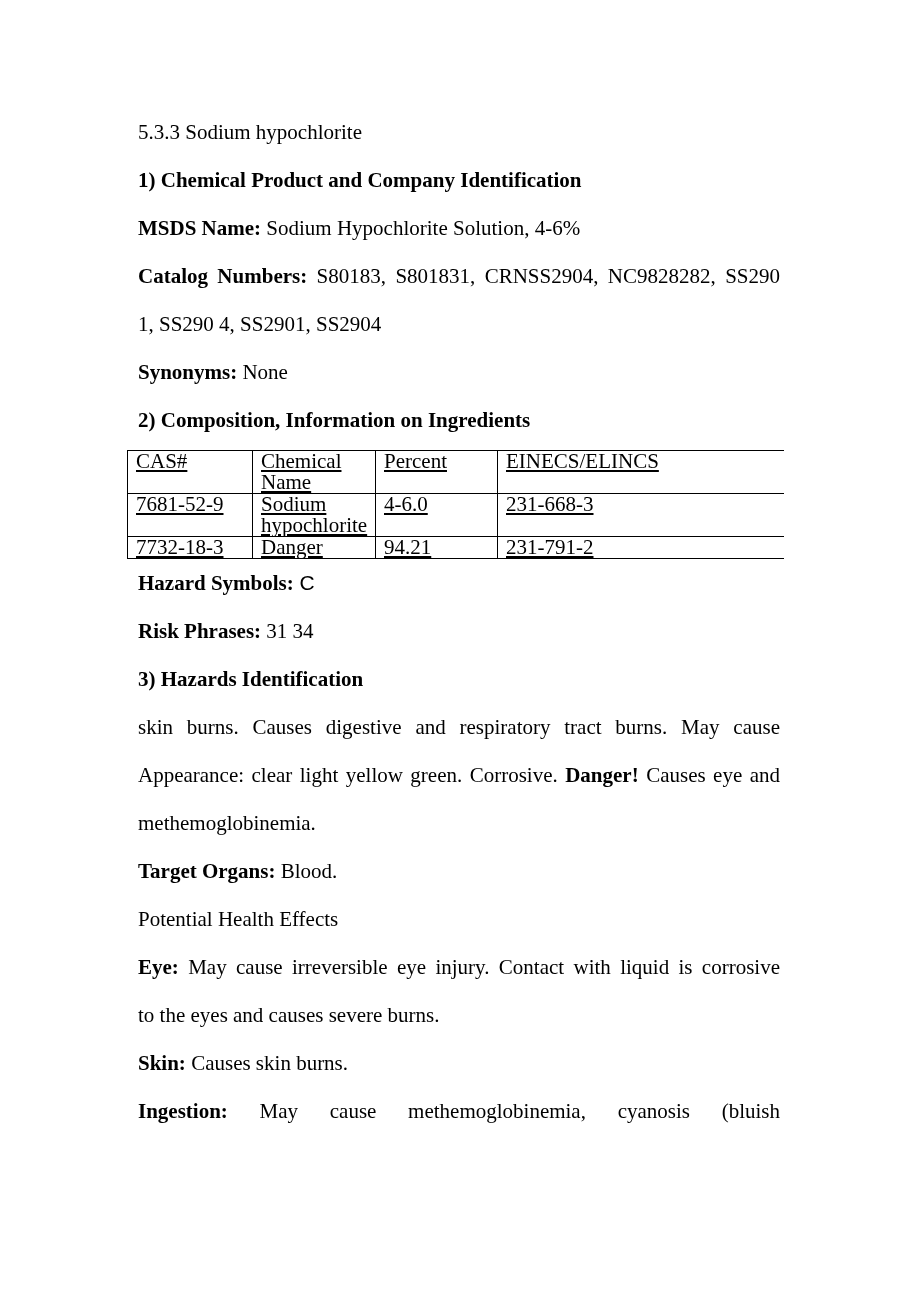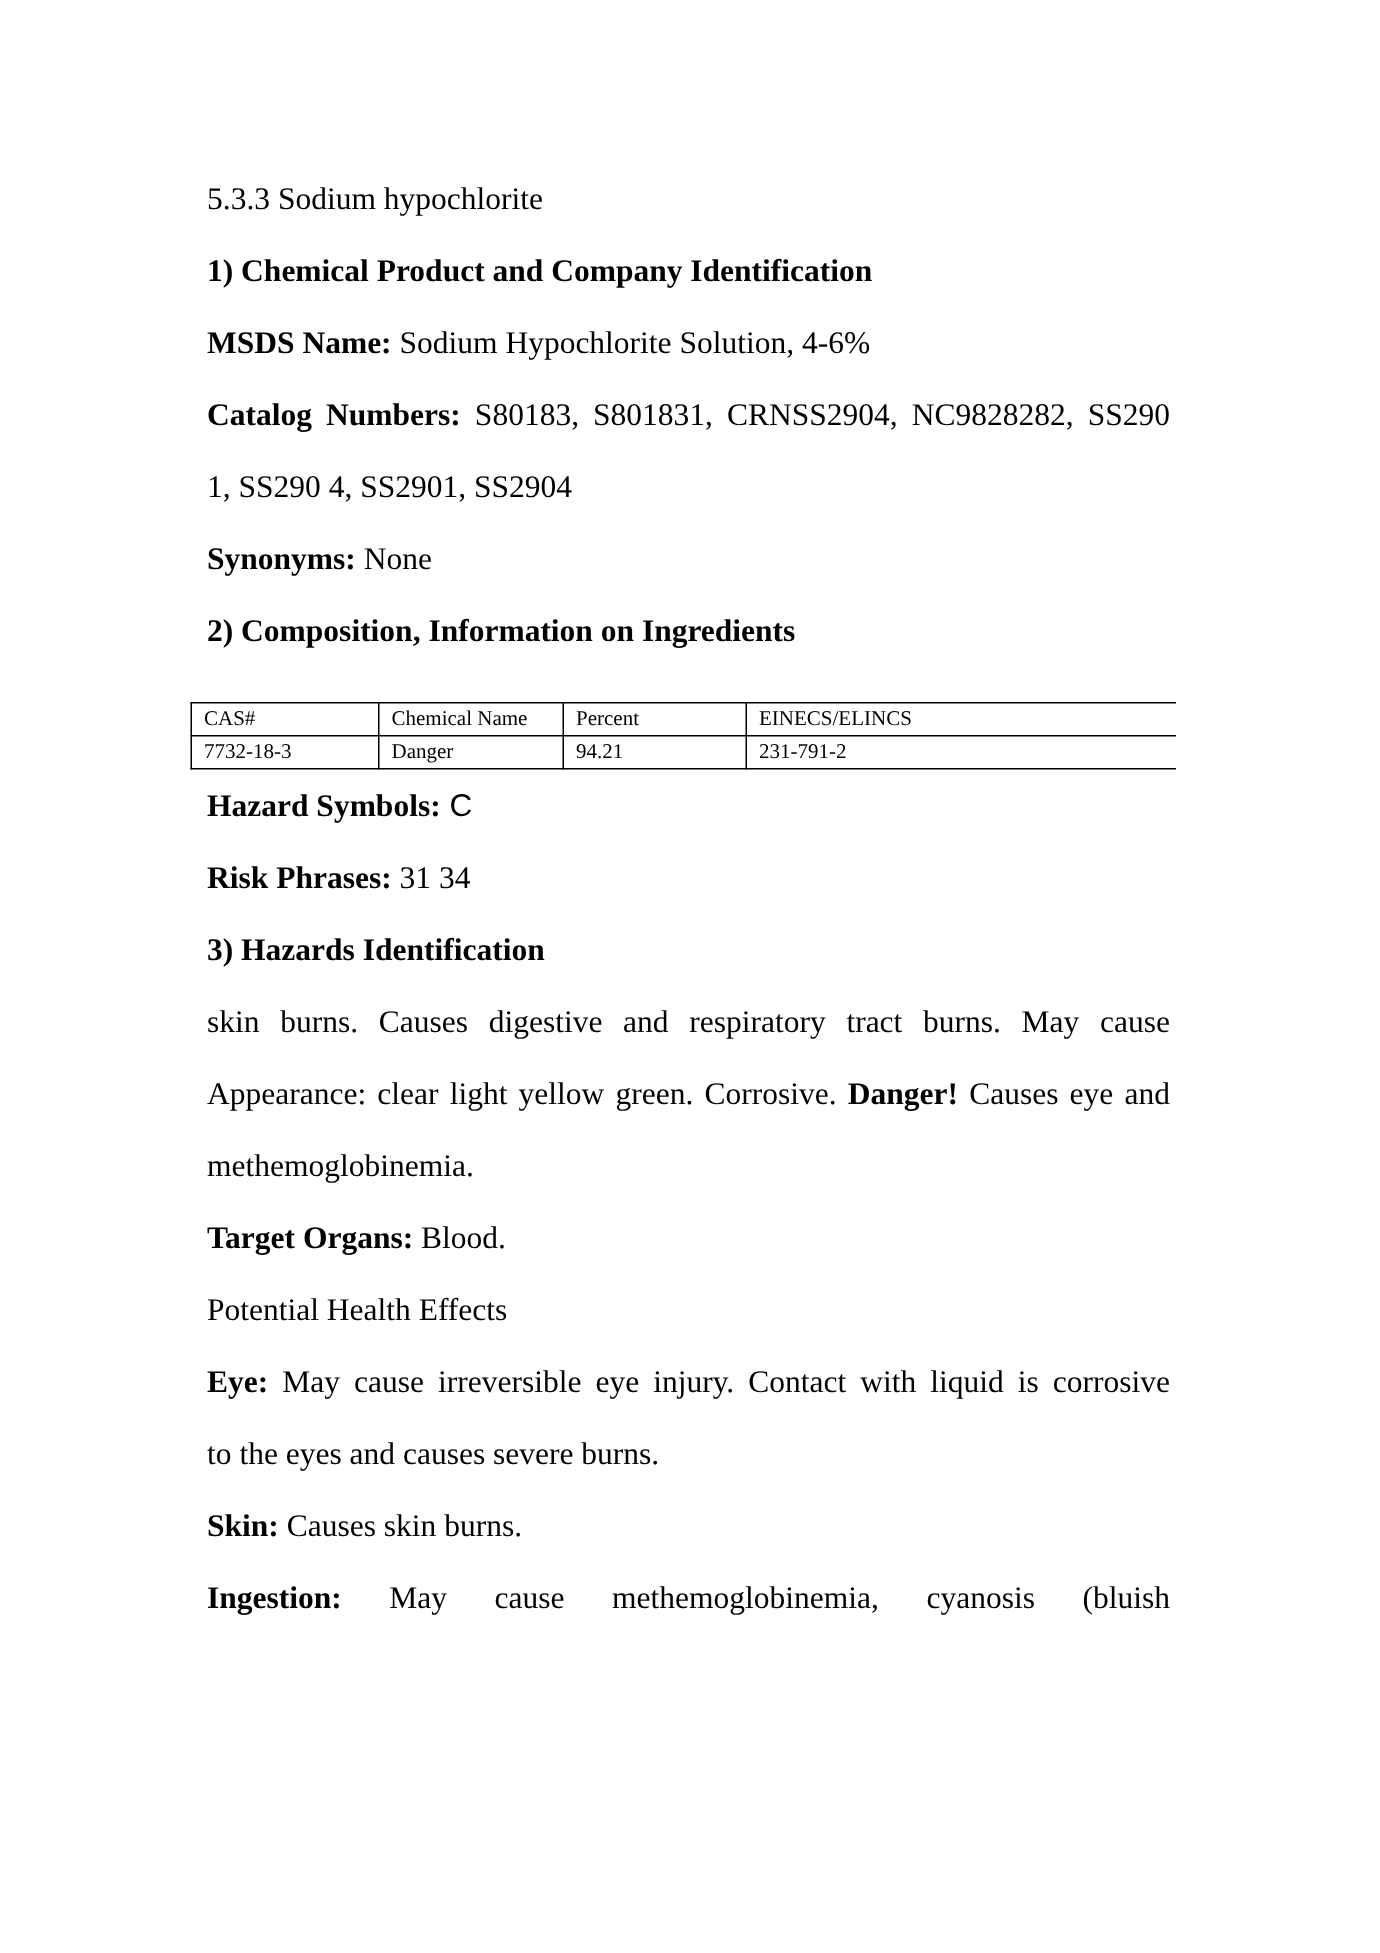--- a/index.html
+++ b/index.html
@@ -23,22 +23,23 @@
   .ln { height: 48px; line-height: 48px; }
   .b { font-weight: bold; }
   .just { text-align: justify; text-align-last: justify; }
   .center { text-align: center; }
   .sans { font-family: "Liberation Sans", sans-serif; }
   table.comp {
     border-collapse: collapse;
     table-layout: fixed;
     width: 671px;
     margin-left: -11px;
-    margin-top: 24px;
-    font-size: 14px;
+    margin-top: 6px;
+    font-size: 21px;
+    text-decoration: underline;
   }
   table.comp td {
     border: 1.5px solid #000000;
     vertical-align: top;
     line-height: 21px;
     padding: 0 4px 0 8px;
     overflow: hidden;
   }
   tr.h-row  { height: 21px; }
   tr.r1-row { height: 41px; }
@@ -71,20 +72,26 @@
         <col style="width:122px">
           <col style="width:301px">
       </colgroup>
       <tbody>
         <tr class="h-row">
           <td>CAS#</td>
           <td>Chemical Name</td>
           <td>Percent</td>
           <td>EINECS/ELINCS</td>
         </tr>
+        <tr class="r1-row">
+          <td>7681-52-9</td>
+          <td>Sodium hypochlorite</td>
+          <td>4-6.0</td>
+          <td>231-668-3</td>
+        </tr>
         <tr class="r2-row">
           <td>7732-18-3</td>
           <td>Danger</td>
           <td>94.21</td>
           <td>231-791-2</td>
         </tr>
       </tbody>
     </table>
 
     <div class="ln"><span class="b">Hazard Symbols:</span><span class="sans"> C</span></div>

